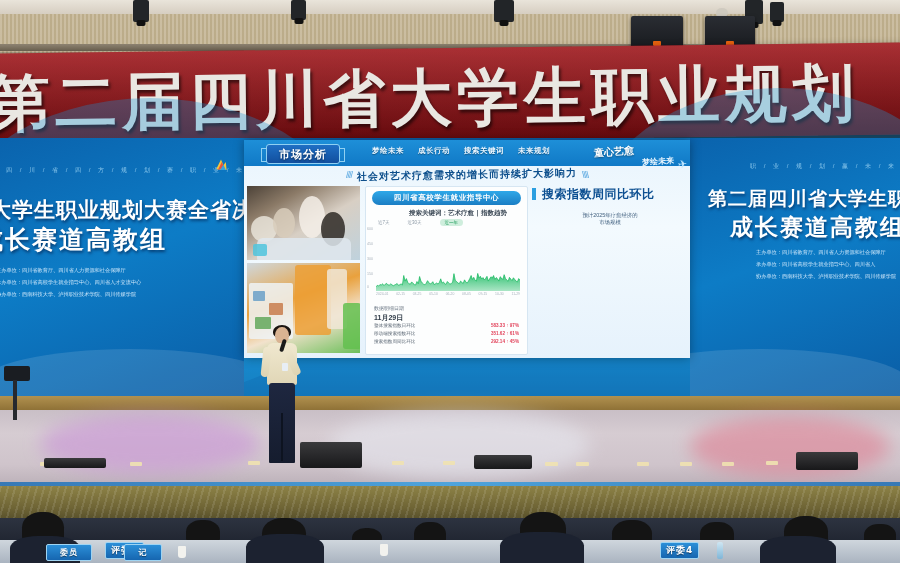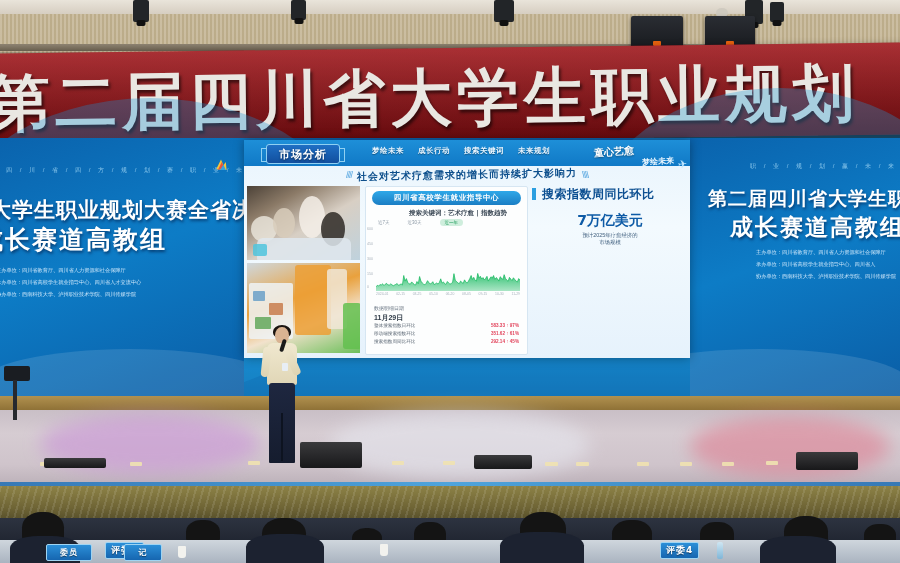--- a/index.html
+++ b/index.html
@@ -327,21 +327,20 @@
           <div class="cf-row">
             <span>搜索指数周同比环比</span>
             <span class="cf-val">292.14 ↑ 45%</span>
           </div>
         </div>
       </div>
 
       <div class="statpanel">
         <div class="sp-head">搜索指数周同比环比</div>
         <div class="stat">
-          <div class="big">7万亿美元</div>
           <div class="small" style="white-space:pre-line;">预计2025年疗愈经济的
 市场规模</div>
         </div>
       </div>
     </div>
   </div>
 
   <div class="floorwood"></div>
   <div class="floor">
     <div class="floor-glow" style="left:40px;top:4px;width:220px;height:60px;background:#c98fd8;"></div>

